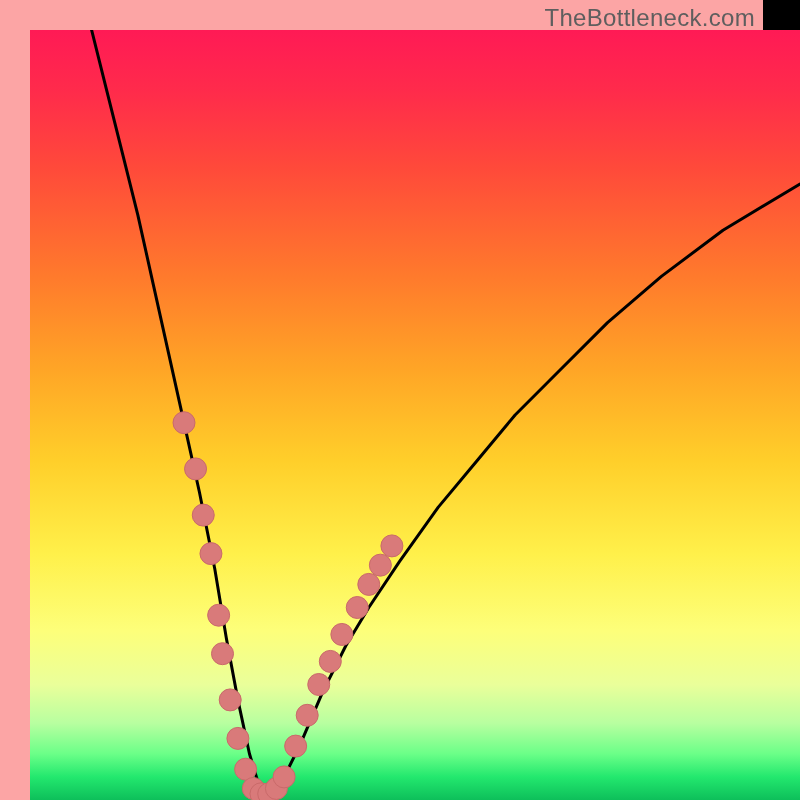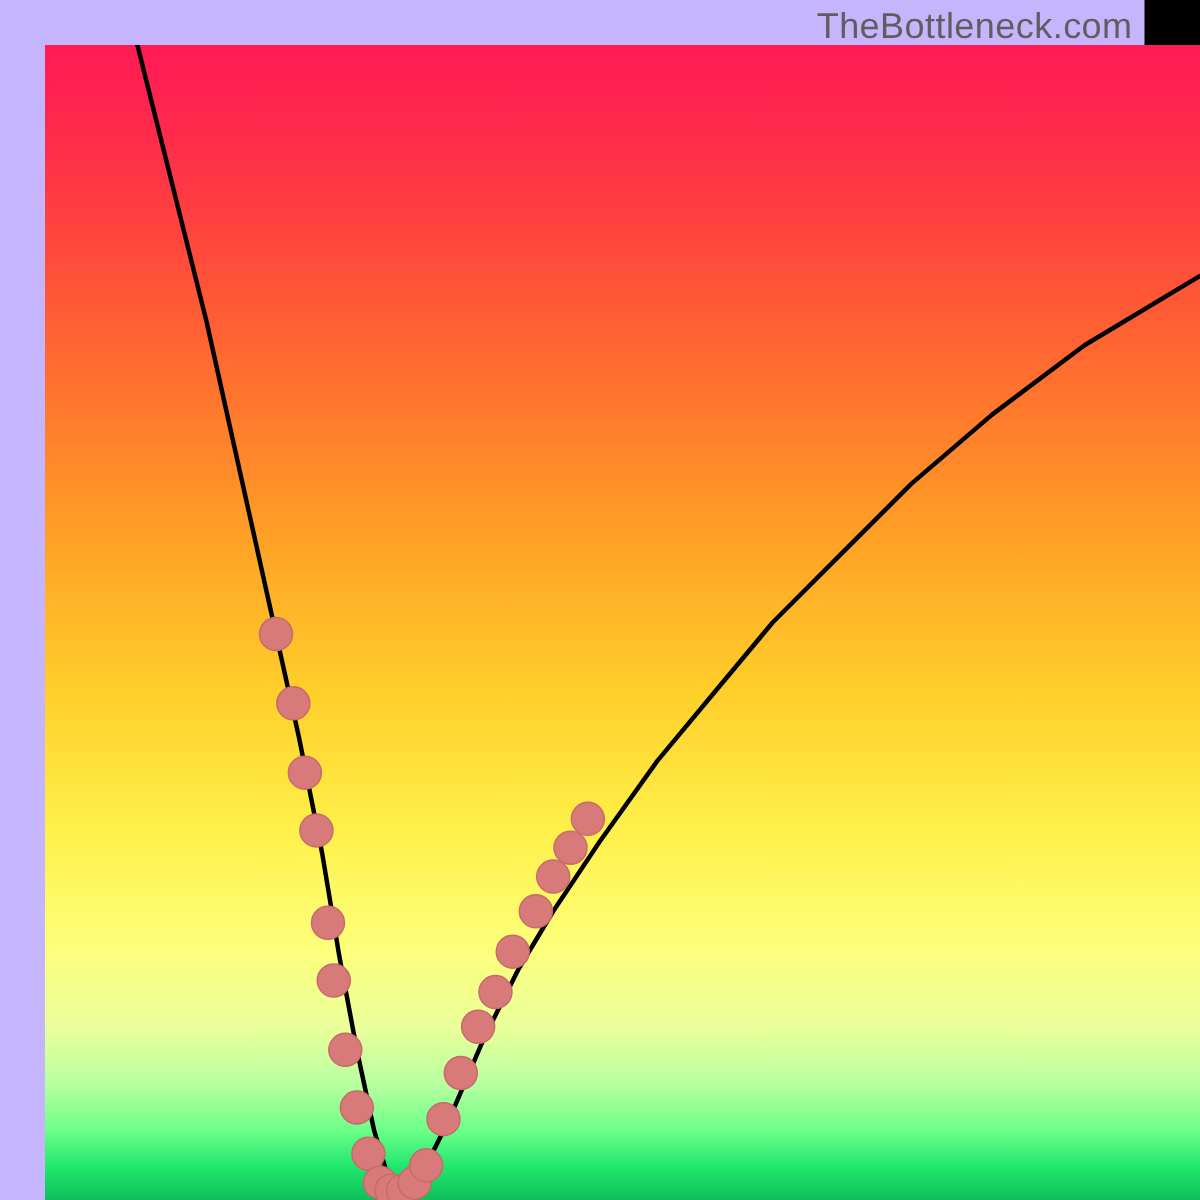--- a/index.html
+++ b/index.html
@@ -8,21 +8,21 @@
     width: 800px;
     height: 800px;
     overflow: hidden;
     background: #000;
     font-family: Arial, Helvetica, sans-serif;
   }
   .frame {
     position: relative;
     width: 763px;
     height: 800px;
-    background: #c4b5fd;
+    background: #fca5a5;
   }
   .plot {
     position: absolute;
     left: 30px;
     top: 30px;
     width: 770px;
     height: 770px;
     background: linear-gradient(
       to bottom,
       #ff1a55 0%,

